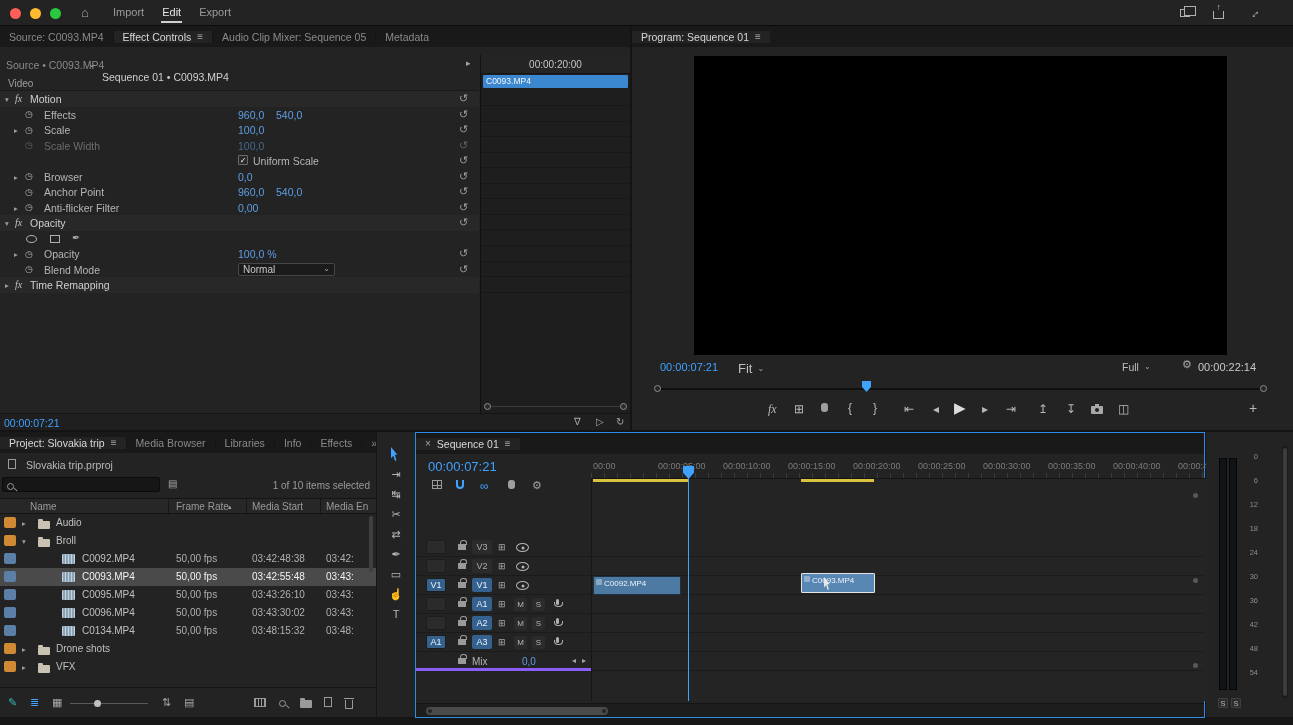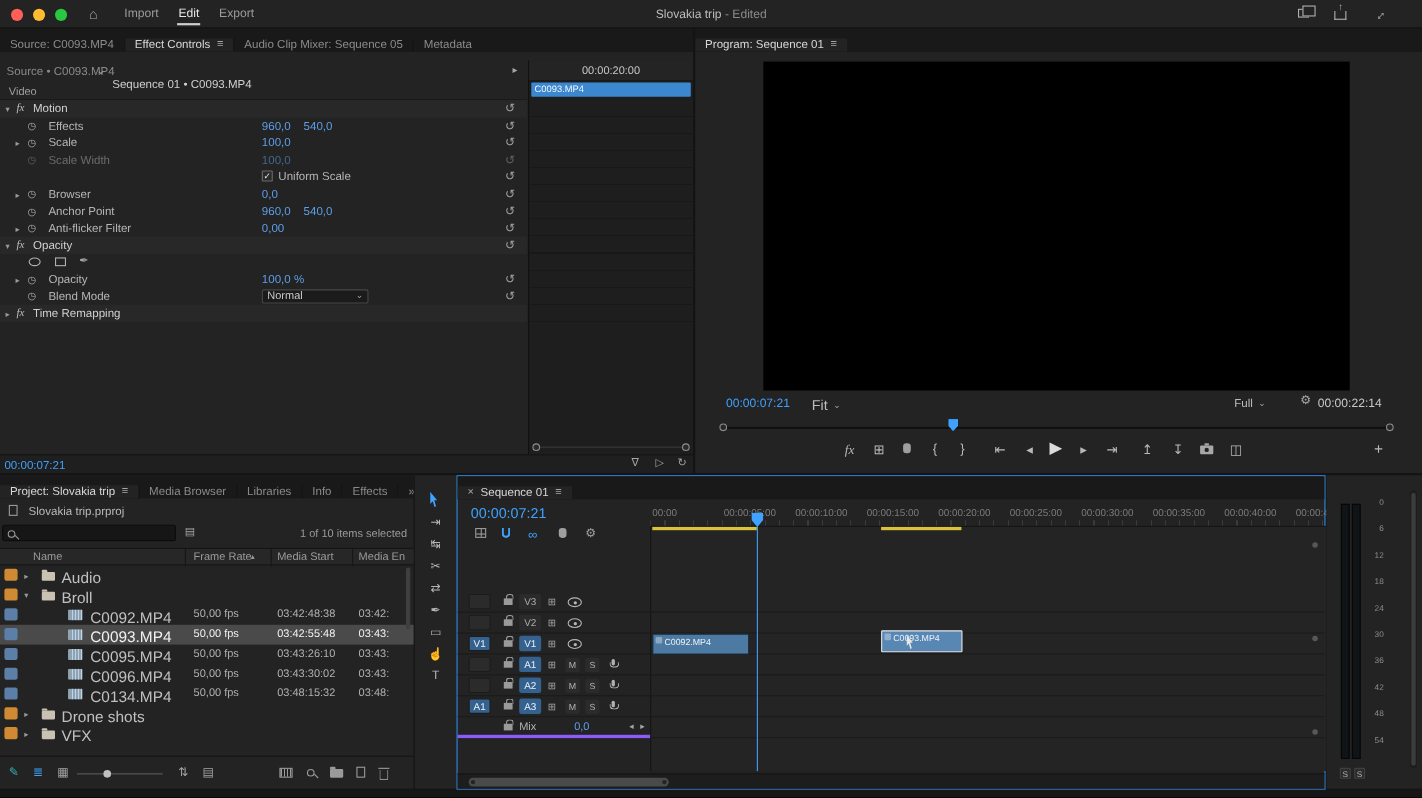--- a/index.html
+++ b/index.html
@@ -10,21 +10,21 @@
 .ic{color:#a6a6a6;font-size:10px;line-height:1;display:inline-block}
 .dim{color:#8a8a8a}
 .tc{color:#3fa2ff}
 .valtxt{color:#5d9ee8}
 
 #titlebar{background:#232323;border-bottom:1px solid #0c0c0c}
 .tlight{width:11px;height:11px;border-radius:50%;display:inline-block;margin-right:9px}
 .menu-item{font-size:11px;color:#9b9b9b;padding:3px 1px}
 .menu-item.on{color:#e6e6e6;border-bottom:2px solid #cfcfcf}
 
-.tabbar{background:#191919;height:21px;display:flex;align-items:flex-end;overflow:hidden}
+.tabbar{background:#191919;height:21px;display:flex;align-items:center;overflow:hidden}
 .tab{display:flex;align-items:center;gap:6px;padding:0 9px;font-size:10.5px;color:#8a8a8a;white-space:nowrap}
 .tab+.tab{border-left:1px solid #141414}
 .tab.on{background:#232323;color:#d8d8d8}
 
 .ec-row{position:relative;height:15.5px}
 .ec-row.hdr{background:#282828}
 .tw{position:absolute;font-size:7.5px;color:#9a9a9a;top:4px}
 .sw{position:absolute;left:25px;top:2.5px;font-size:9px;color:#ababab}
 .fxb{position:absolute;left:15px;top:1.5px;font-family:"Liberation Serif",serif;font-style:italic;font-size:10px;color:#c0c0c0}
 .eclbl{position:absolute;left:44px;top:2px;font-size:10.5px;color:#b5b5b5}
@@ -75,21 +75,21 @@
 
 .ph{position:absolute;width:9px;height:11px;background:#3fa2ff;clip-path:polygon(0 0,100% 0,100% 55%,50% 100%,0 55%)}
 .scrubdot{position:absolute;width:7px;height:7px;border:1px solid #8f8f8f;border-radius:50%;background:#262626}
 .tbtn{position:absolute;font-size:12px;color:#b8b8b8;line-height:1}
 
 .prow{position:relative;height:18px}
 .prow.sel{background:#4a4a4a}
 .chip{position:absolute;left:4px;top:3px;width:12px;height:11px;border-radius:2px}
 .chip.bin{background:#cf8a33}.chip.clip{background:#5b7fa6}
 .ptw{position:absolute;left:22px;top:5px;font-size:7.5px;color:#9a9a9a}
-.pname{position:absolute;top:3px;font-size:14px;color:#c0c0c0;white-space:nowrap}
+.pname{position:absolute;top:3px;font-size:10px;color:#c0c0c0;white-space:nowrap}
 .pcol{position:absolute;top:3px;font-size:10px;color:#b0b0b0;white-space:nowrap}
 .sel .pname,.sel .pcol{color:#f2f2f2}
 .hcol{position:absolute;top:2px;font-size:10px;color:#9a9a9a;white-space:nowrap}
 
 .tool{position:absolute;left:0;width:100%;height:20px;display:flex;align-items:center;justify-content:center;font-size:11px;color:#b5b5b5}
 .tool.on{color:#3fa2ff}
 
 #tlpanel{border:1px solid #2d8ceb;background:#232323}
 .tl-hrow{position:absolute;left:0;width:175px;height:19px}
 .tl-lane{position:absolute;left:175px;right:0;height:19px;border-bottom:1px solid #1b1b1b}
@@ -115,24 +115,20 @@
 
   <div id="titlebar" class="r" style="left:0;top:0;width:1293px;height:26px">
     <span class="r" style="left:10px;top:8px">
       <span class="tlight" style="background:#ff5f57"></span><span class="tlight" style="background:#febc2e"></span><span class="tlight" style="background:#2ac840"></span>
     </span>
     <span class="r ic" style="left:81px;top:6px;font-size:13px">⌂</span>
     <span class="r" style="left:112px;top:3px;display:flex;gap:16px">
       <span class="menu-item">Import</span>
       <span class="menu-item on">Edit</span>
       <span class="menu-item">Export</span>
-    </span>
-    <span class="r" style="left:0;top:7px;width:1293px;text-align:center;font-size:11px">
-      <span style="color:#bdbdbd">Slovakia trip</span>
-      <span class="dim">- Edited</span>
     </span>
     <span class="r" style="left:1180px;top:8px"><span class="i-ws"></span></span>
     <span class="r" style="left:1213px;top:10px"><span class="i-share"></span></span>
     <span class="r ic rot45" style="left:1248px;top:7px;font-size:12px;color:#b0b0b0">↔</span>
   </div>
 
   <div class="tabbar r" style="left:0;top:26px;width:630px">
     <div class="tab">
         <span>Source: C0093.MP4</span>
       </div>

